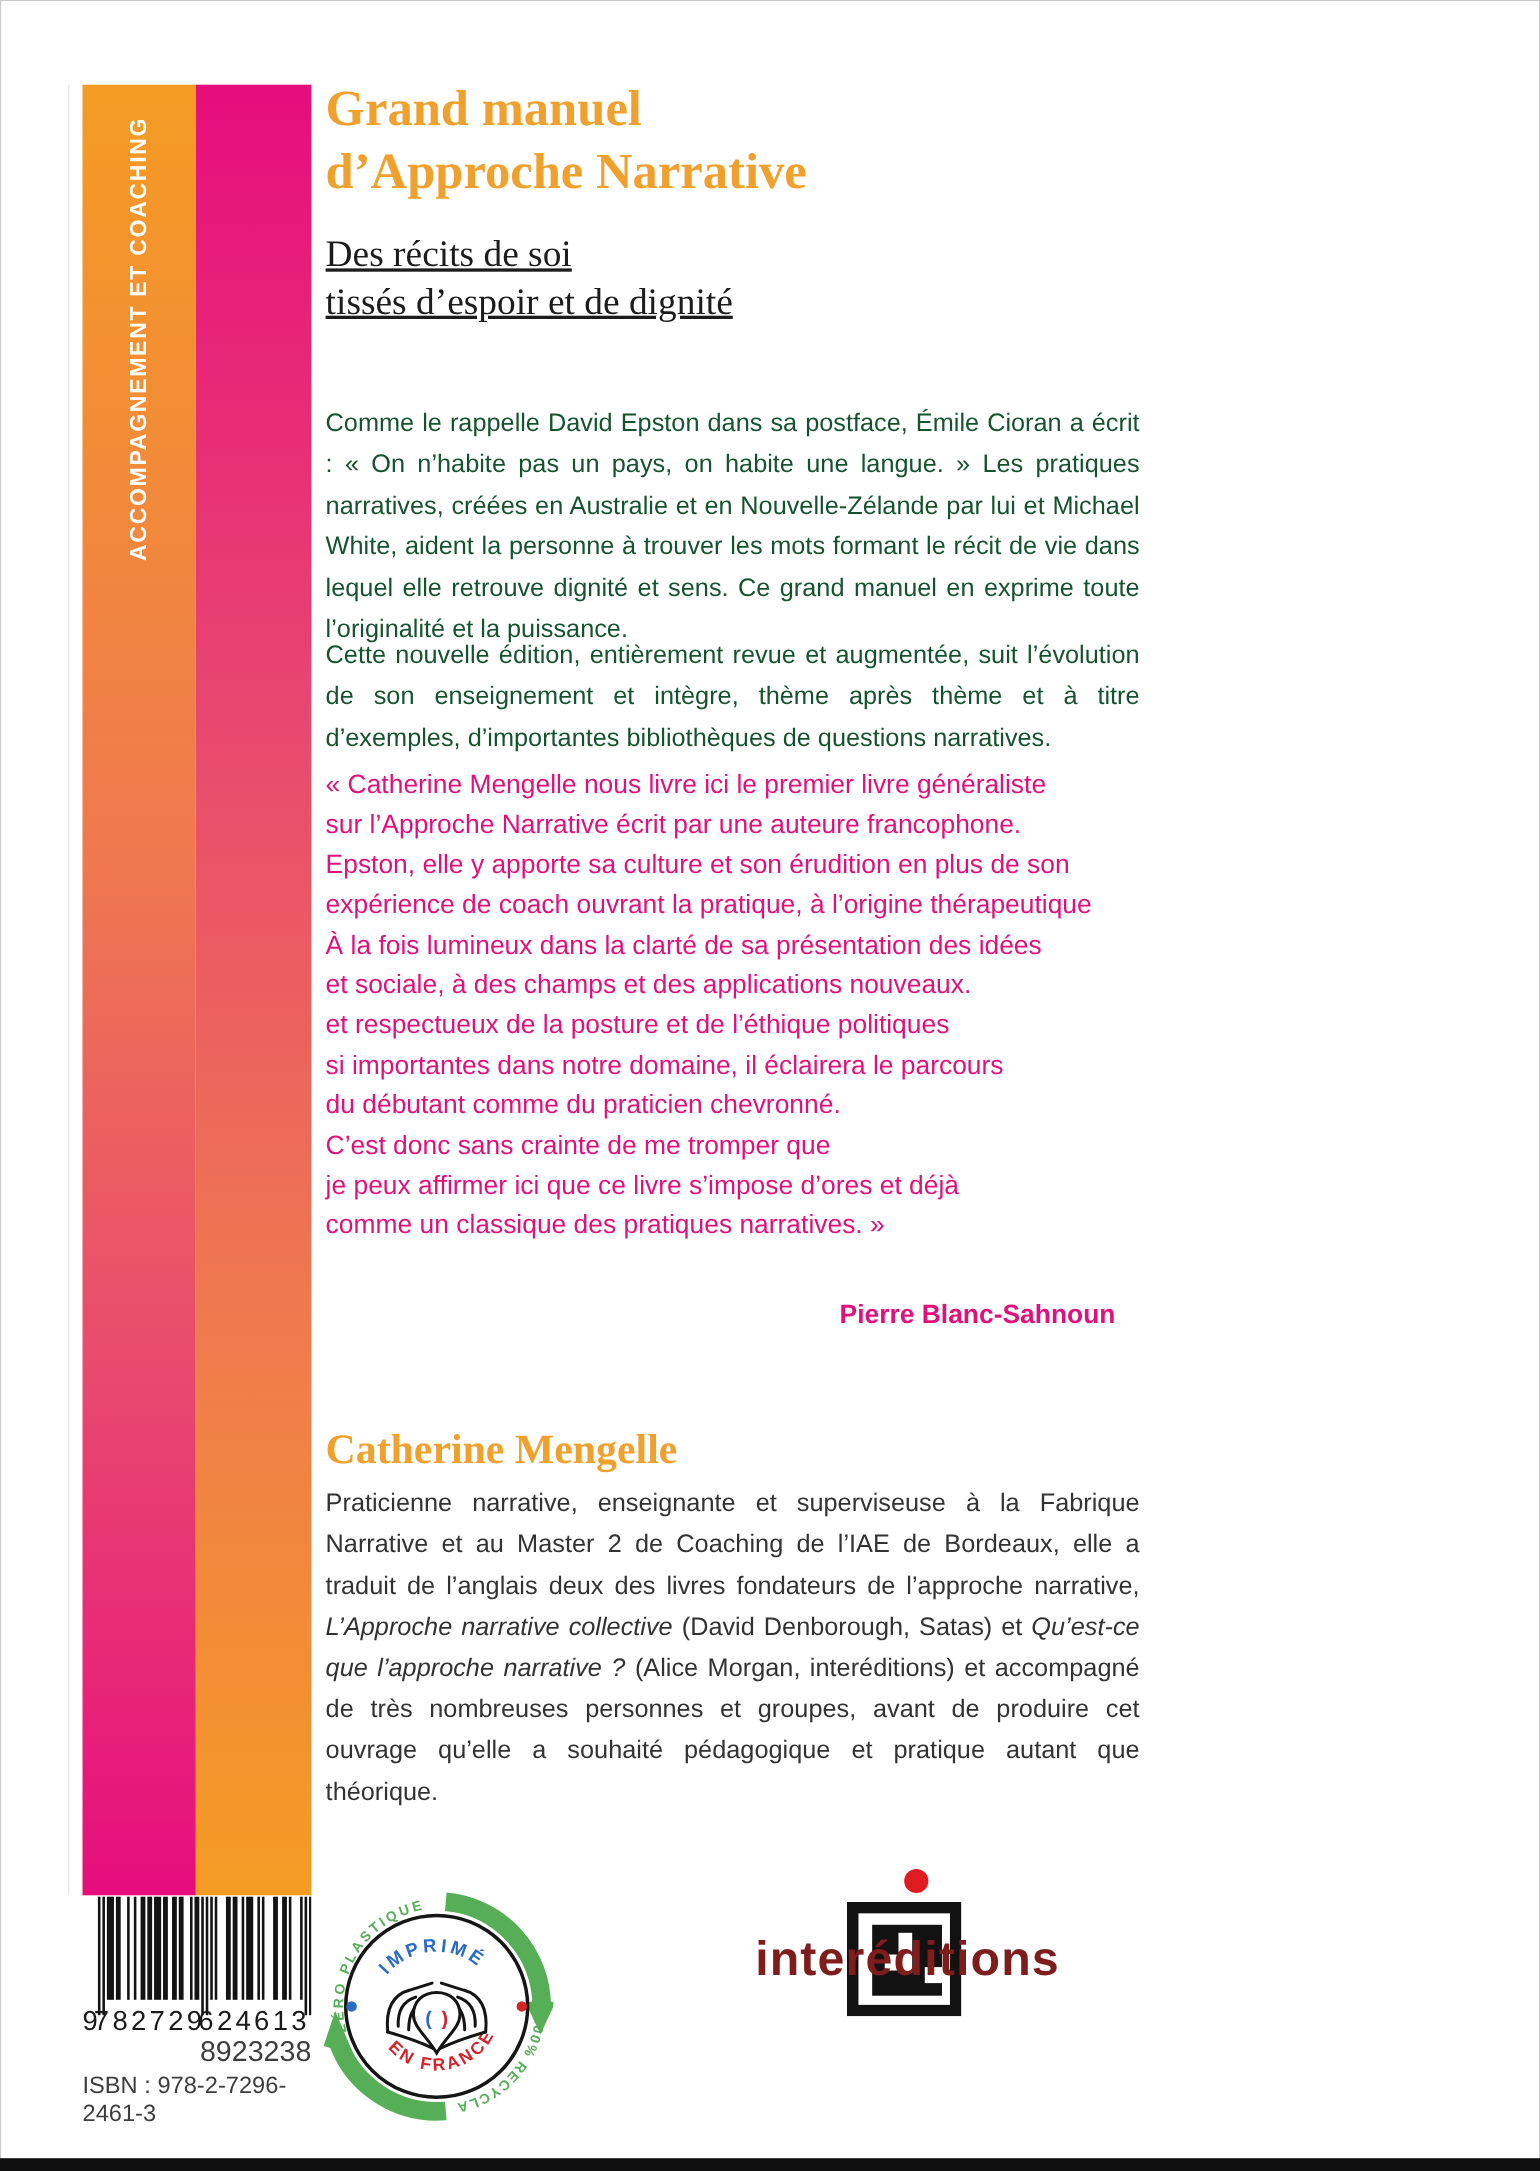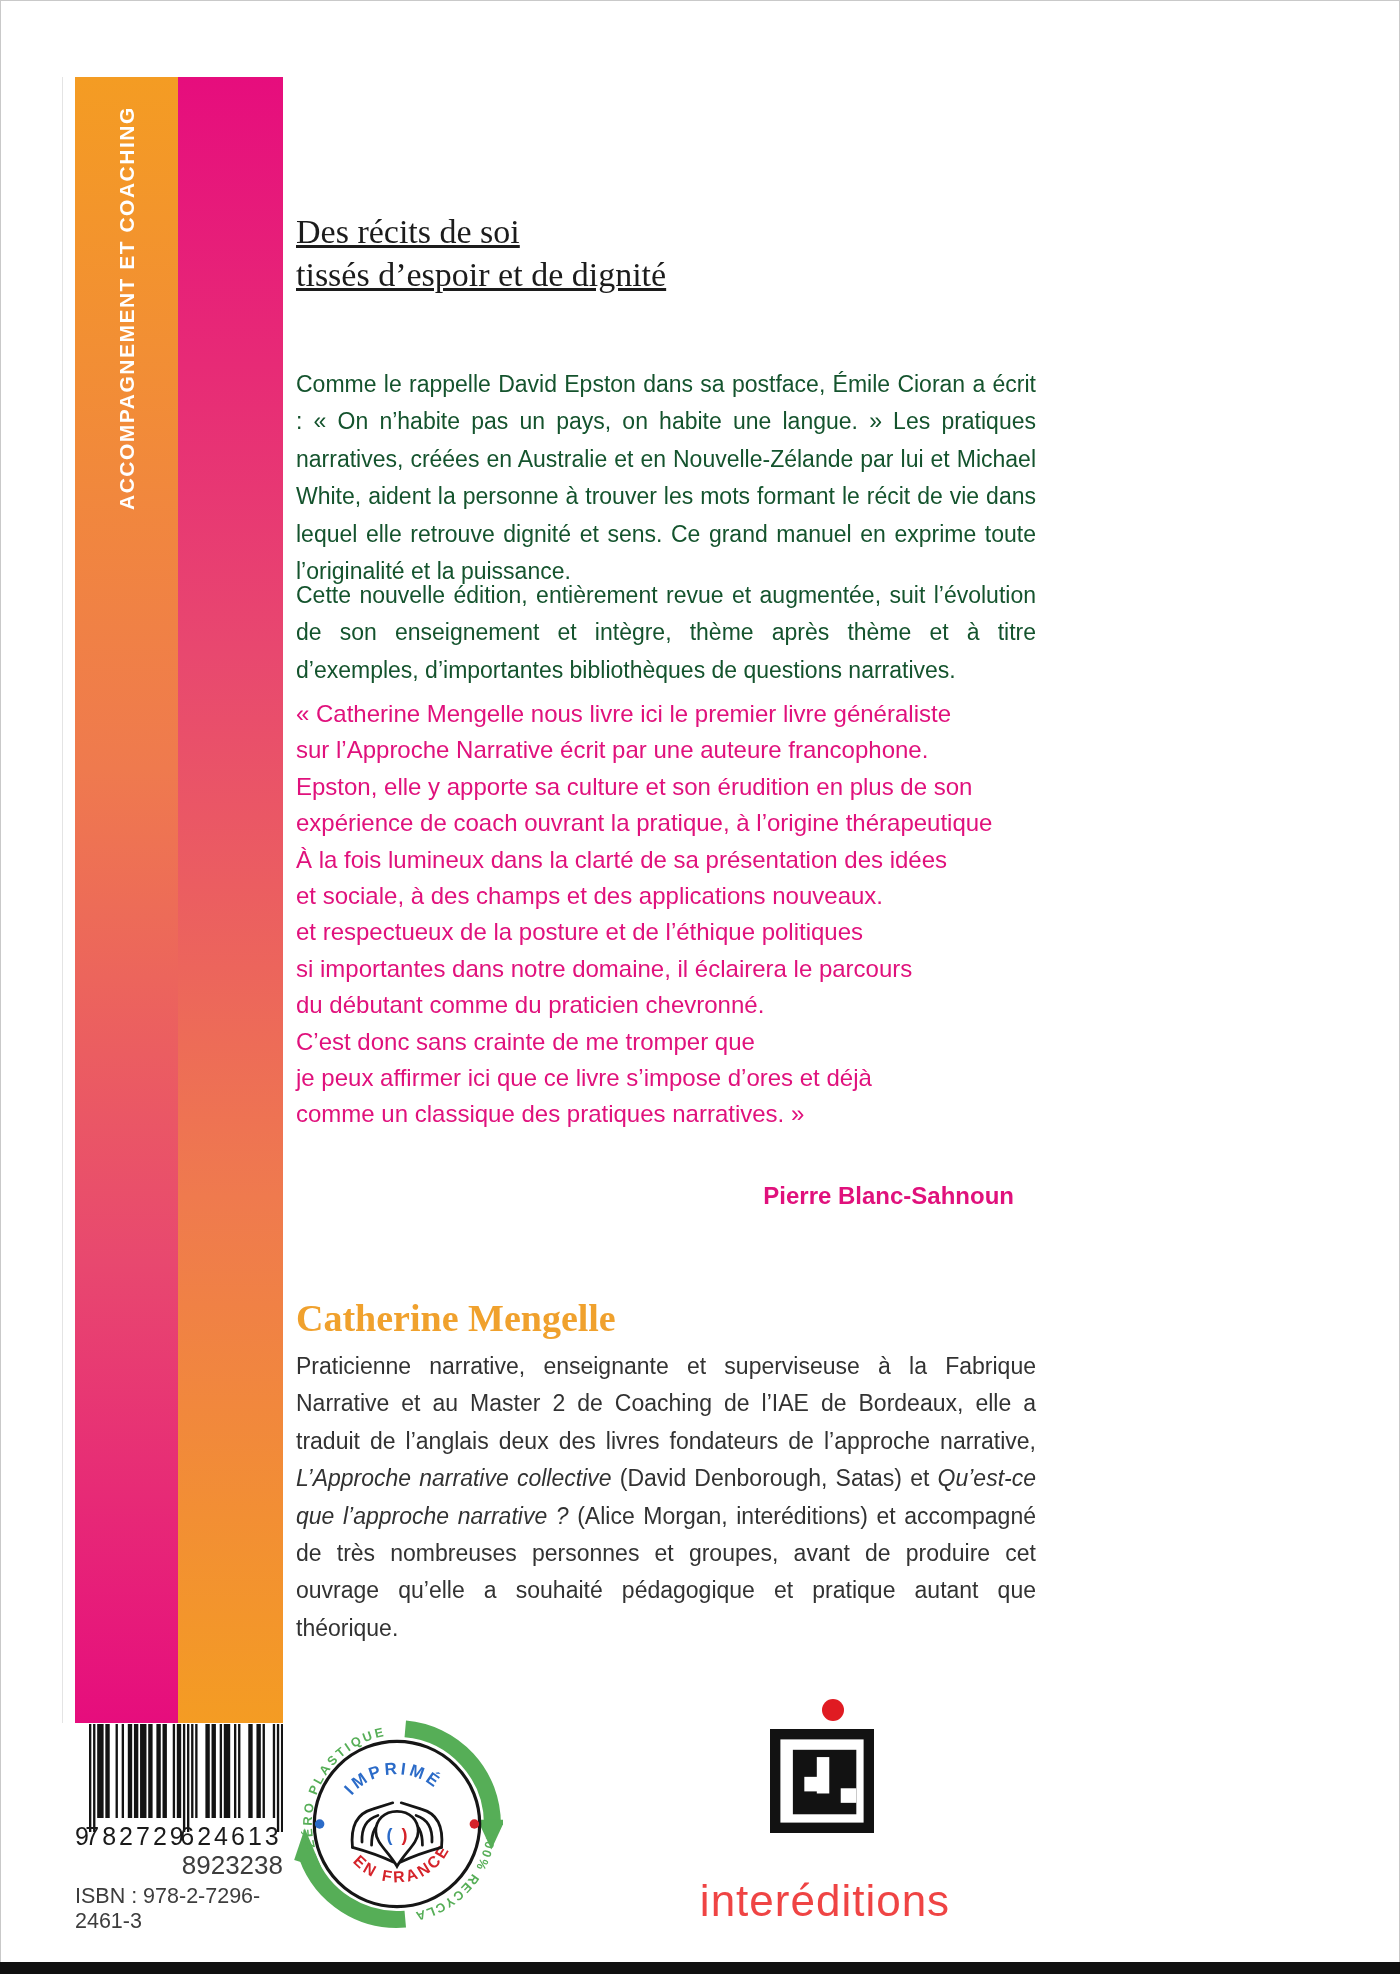--- a/index.html
+++ b/index.html
@@ -42,34 +42,38 @@
   .author-bio em{font-style:italic;}
   
   .barcode-svg{position:absolute;left:75px;top:1724px;}
   .barcode-code{position:absolute;left:75px;top:1850px;width:208px;text-align:right;
     font-size:26px;color:#3d3d3d;}
   .barcode-isbn{position:absolute;left:75px;top:1884px;width:230px;text-align:left;
     font-size:21.5px;color:#3d3d3d;}
   .eco-svg{position:absolute;left:291px;top:1718px;}
   .pub-dot{position:absolute;left:822px;top:1699px;width:22px;height:22px;border-radius:50%;background:#E01B22;}
   .pub-mark{position:absolute;left:770px;top:1729px;}
-  .pub-name{position:absolute;left:660px;top:1876px;width:330px;text-align:center;
-    font-size:44px;font-weight:400;letter-spacing:1px;color:#ef4444;}
+  .pub-name{position:absolute;left:660px;top:1756px;width:330px;text-align:center;
+    font-size:44px;font-weight:700;letter-spacing:1px;color:#7f1d1d;}
   .bottom-strip{position:absolute;left:0;top:1962px;width:1400px;height:12px;background:#101010;}
 </style>
 </head>
 <body>
 
 <div class="page">
 
   <div class="spine-crease"></div>
   <div class="stripe stripe-left"></div>
   <div class="stripe stripe-right"></div>
   <div class="spine-label">ACCOMPAGNEMENT ET COACHING</div>
 
+  <div class="title">
+    <div>Grand manuel</div>
+    <div>d’Approche Narrative</div>
+  </div>
   <div class="subtitle">
     <div>Des récits de soi</div>
     <div>tissés d’espoir et de dignité</div>
   </div>
 
   <div class="para para1">Comme le rappelle David Epston dans sa postface, Émile Cioran a écrit : « On n’habite pas un pays, on habite une langue. » Les pratiques narratives, créées en Australie et en Nouvelle-Zélande par lui et Michael White, aident la personne à trouver les mots formant le récit de vie dans lequel elle retrouve dignité et sens. Ce grand manuel en exprime toute l’originalité et la puissance.</div>
   <div class="para para2">Cette nouvelle édition, entièrement revue et augmentée, suit l’évolution de son enseignement et intègre, thème après thème et à titre d’exemples, d’importantes bibliothèques de questions narratives.</div>
 
   <div class="quote">
     <div>« Catherine Mengelle nous livre ici le premier livre généraliste</div>

